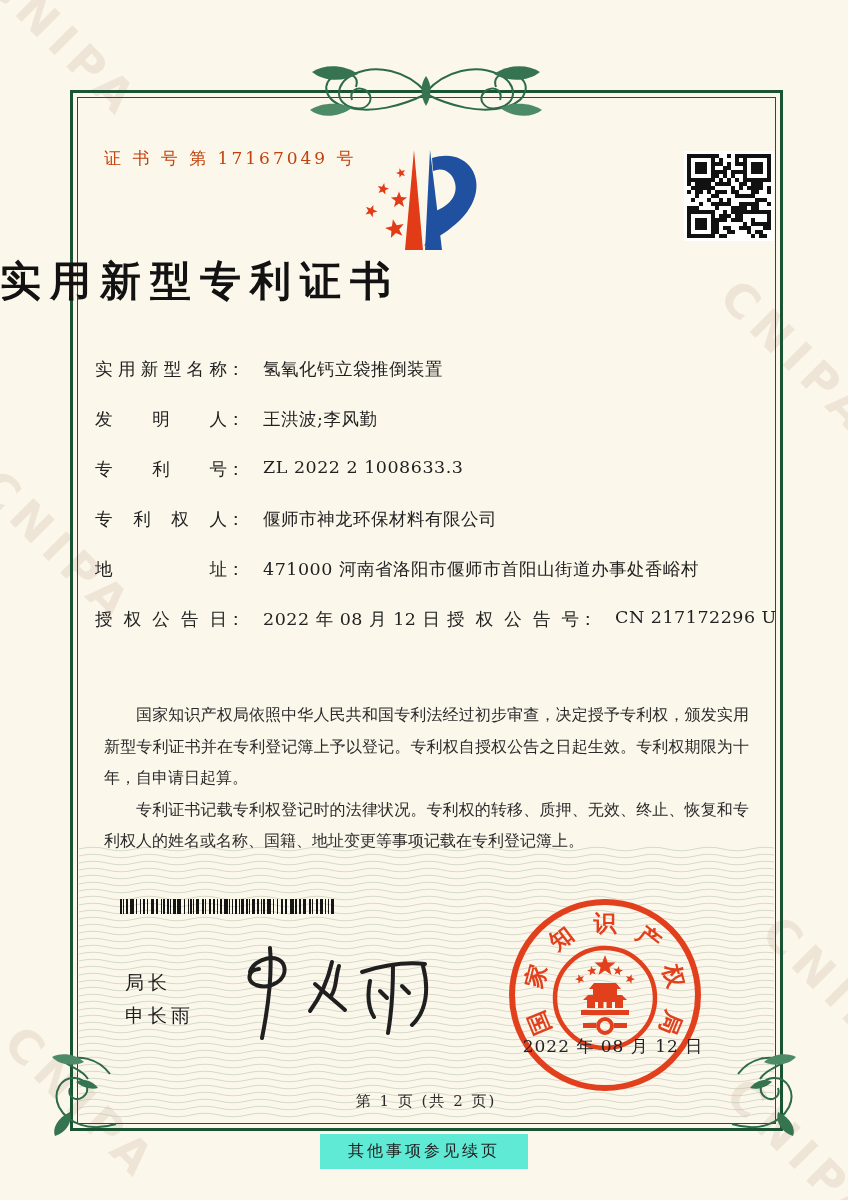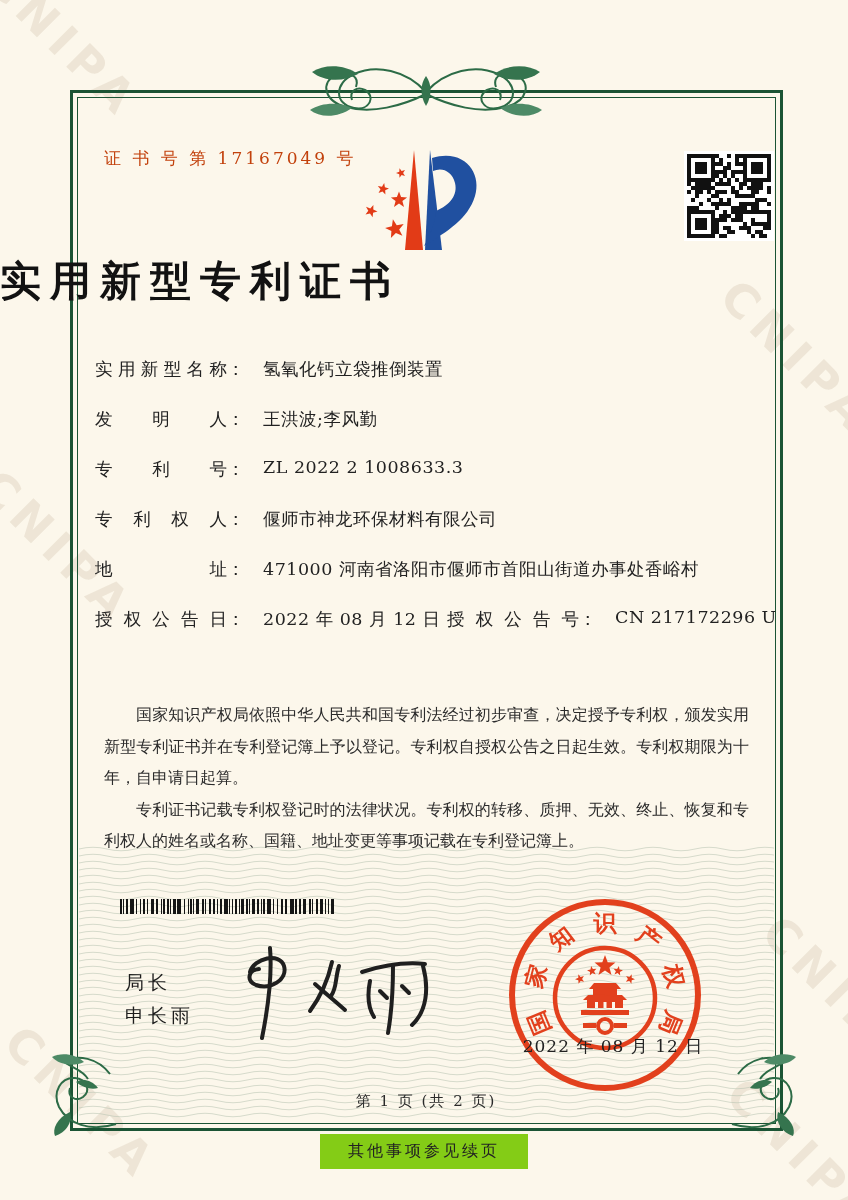--- a/index.html
+++ b/index.html
@@ -48,21 +48,21 @@
   .seal svg{position:absolute;left:0;top:0;}
   .seal-char{position:absolute;width:26px;height:26px;text-align:center;line-height:26px;
       font-size:23px;font-weight:bold;color:#e23b17;}
   .seal-date{position:absolute;left:508px;top:1035px;width:210px;text-align:center;
       font-size:17px;letter-spacing:1px;color:#222;}
 
   .page-indicator{position:absolute;left:0;top:1092px;width:852px;text-align:center;
       font-size:15px;letter-spacing:2px;color:#2a2a2a;}
 
   .footer-note{position:absolute;left:0;top:1134px;width:848px;text-align:center;}
-  .footer-note span{display:inline-block;background:#84cc16;padding:7px 28px;
+  .footer-note span{display:inline-block;background:#5eead4;padding:7px 28px;
       font-size:16px;letter-spacing:3px;color:#222;}
 </style>
 </head>
 <body>
 
 <div class="page">
 
   <span class="wm" style="left:-34px;top:14px">CNIPA</span>
   <span class="wm" style="left:700px;top:330px">CNIPA</span>
   <span class="wm" style="left:-40px;top:520px">CNIPA</span>

